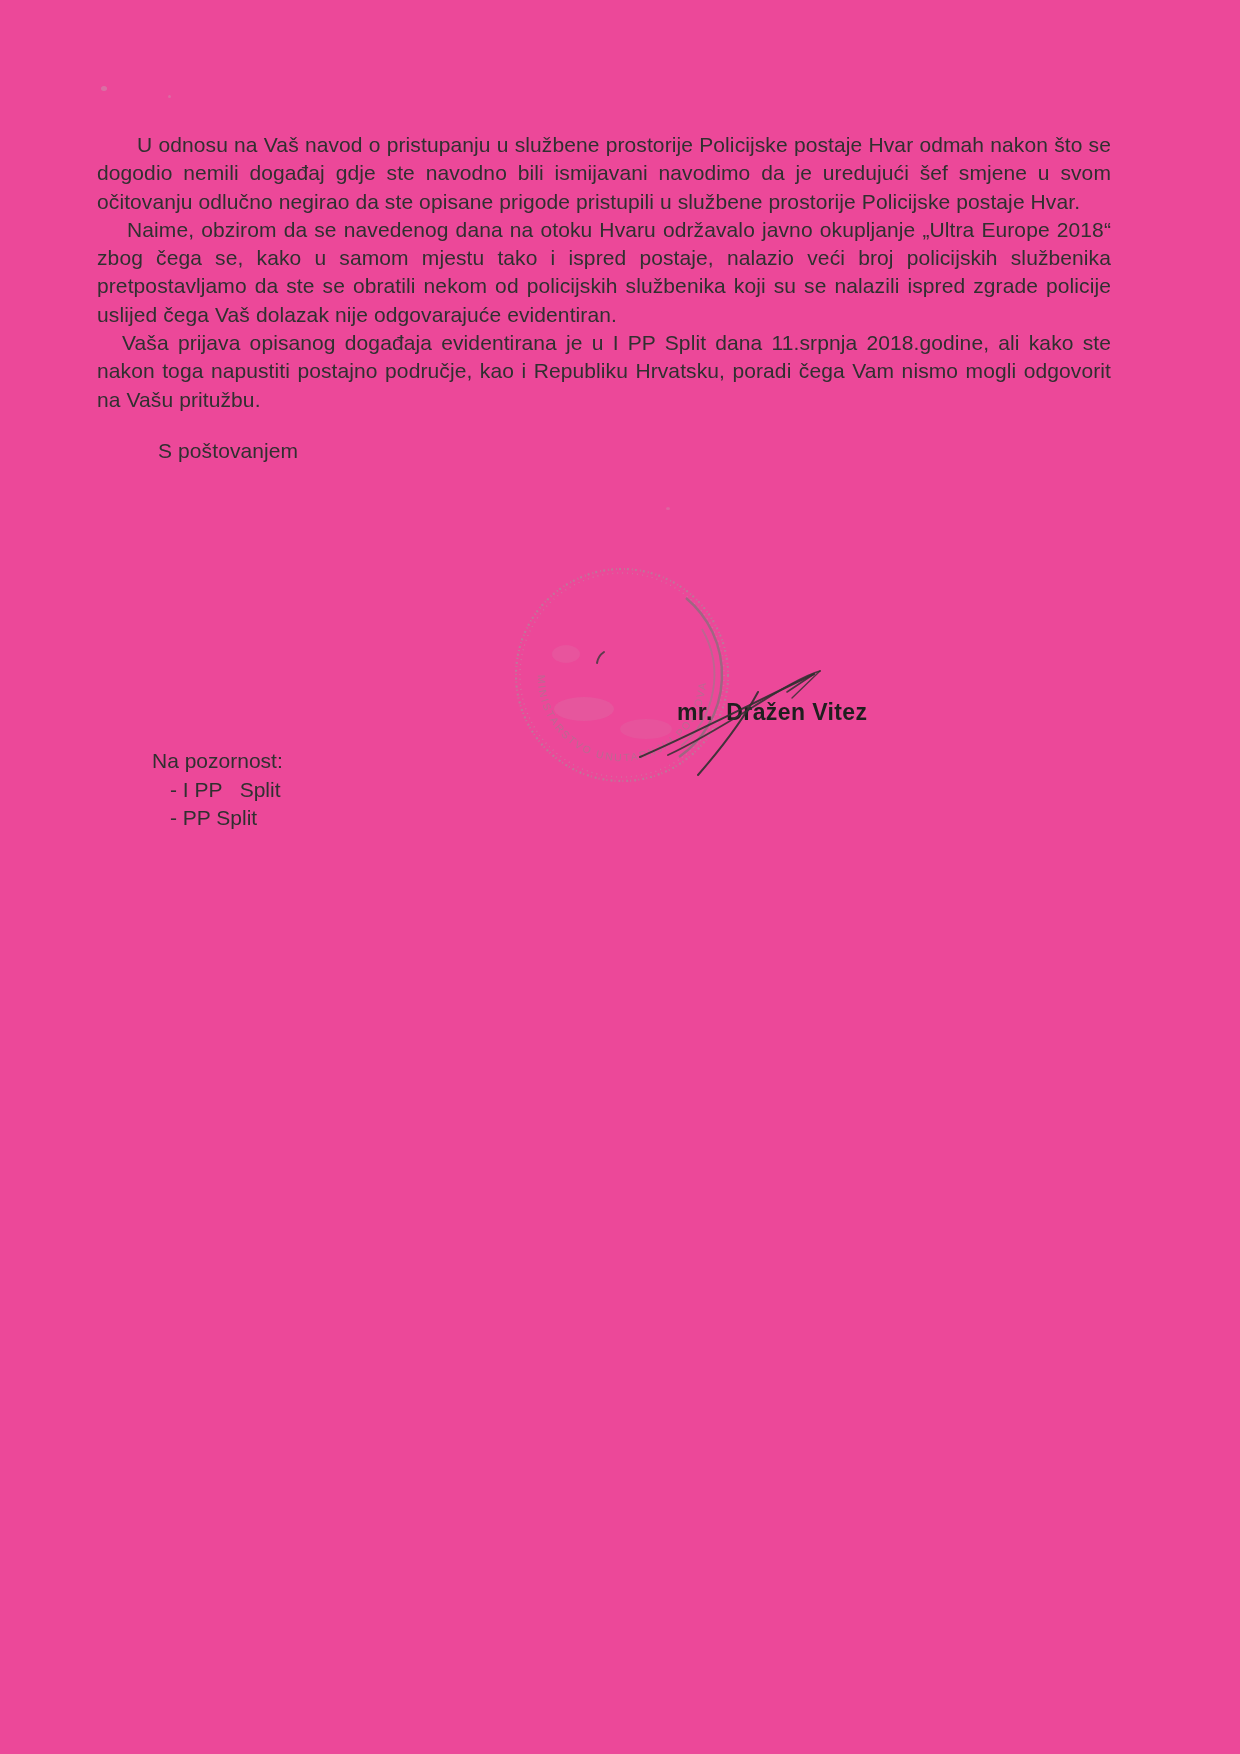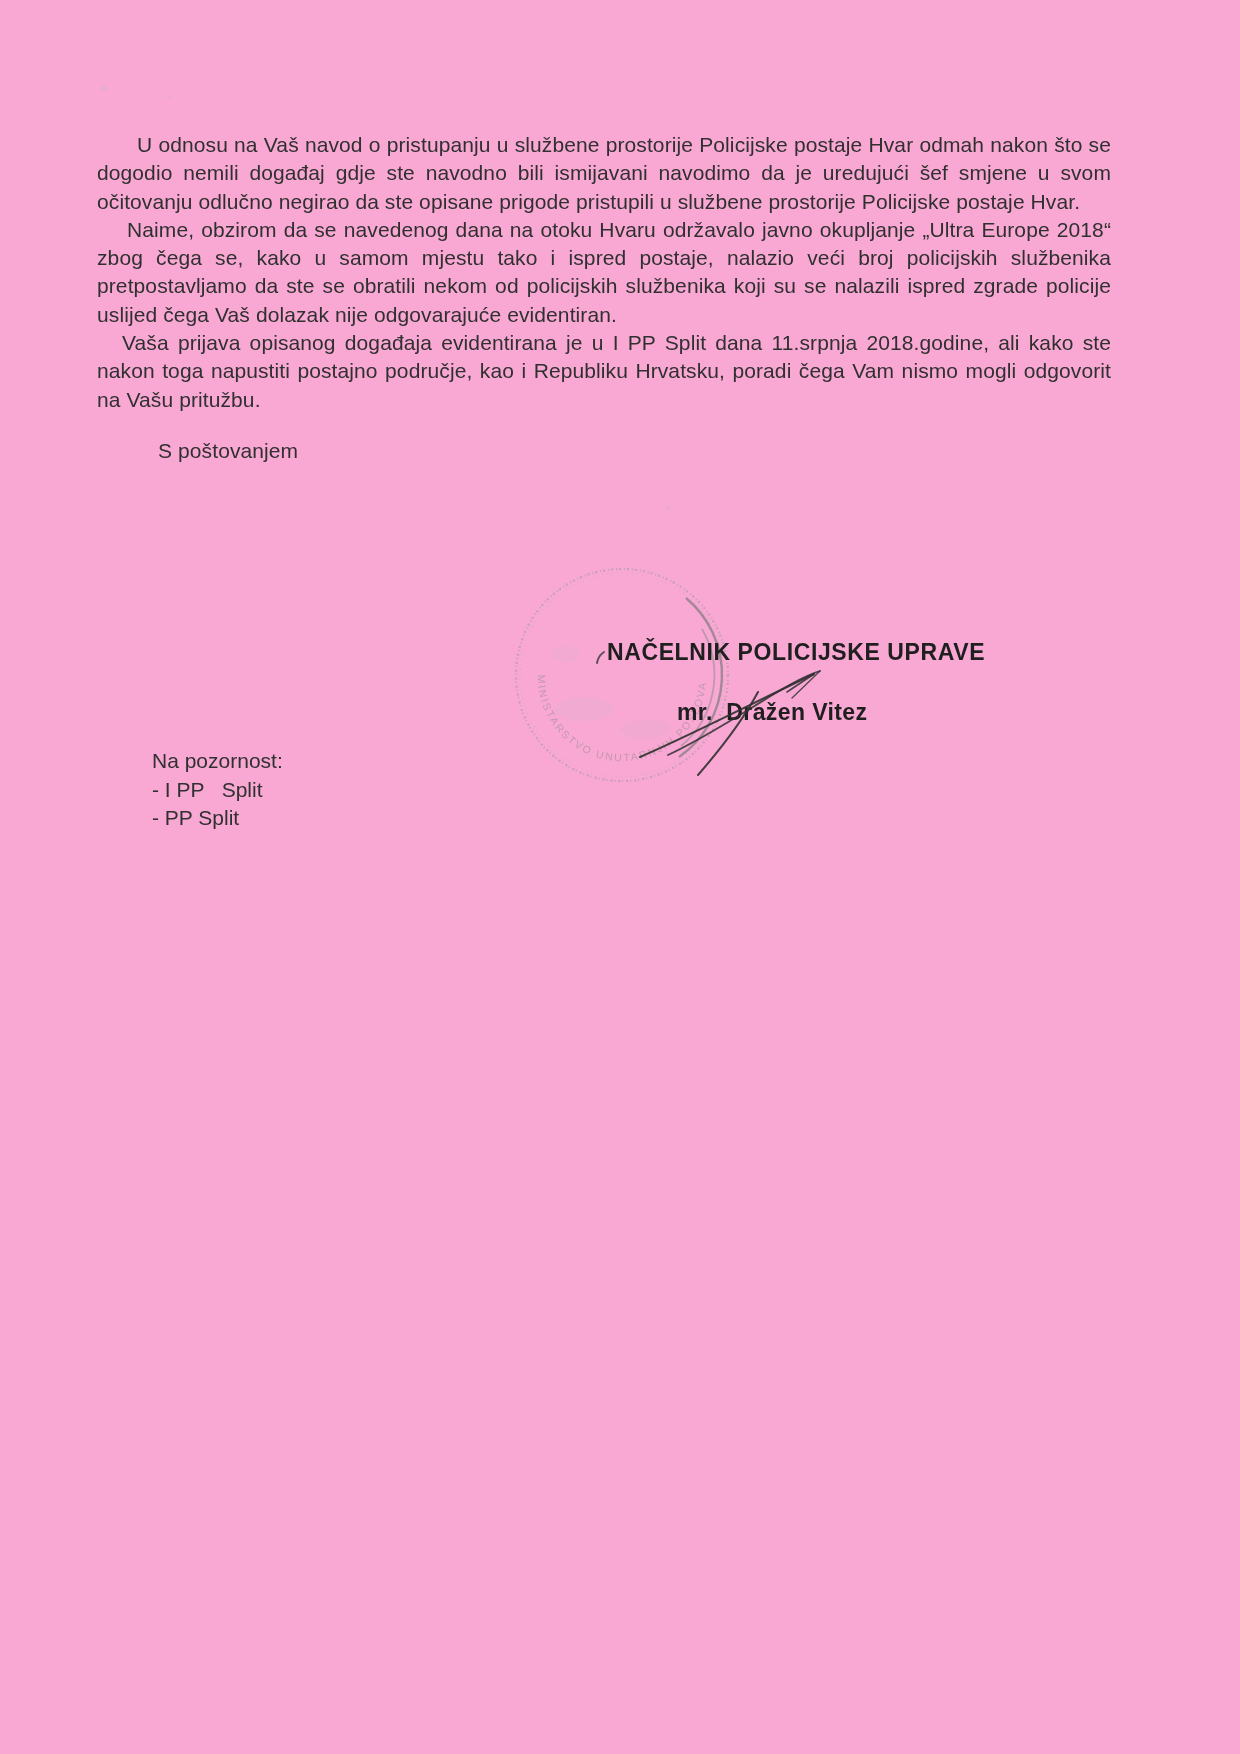--- a/index.html
+++ b/index.html
@@ -4,21 +4,21 @@
 <style>
   html,body{margin:0;padding:0;}
   body{
     width:1240px;height:1754px;
     background:#ffffff;
     font-family:"Liberation Sans", sans-serif;
     position:relative;
     overflow:hidden;
     color:#2e2e2e;
   }
-  .page{position:absolute;inset:0;background:#f9a8d4;}
+  .page{position:absolute;inset:0;background:#ec4899;}
   
   .body-text{
     position:absolute;
     left:97px;top:131px;width:1014px;
     font-size:21px;line-height:28.3px;
     text-align:justify;
     color:#303030;
     letter-spacing:0.1px;
   }
   .body-text p{margin:0;}
@@ -48,21 +48,21 @@
   }
   .sig-strokes{
     position:absolute;left:590px;top:630px;width:260px;height:160px;
     z-index:3;pointer-events:none;
   }
   
   .attention{
     position:absolute;left:152px;top:747px;
     font-size:21px;line-height:28.5px;color:#303030;
   }
-  .attention .item{white-space:pre;}
+  .attention .item{margin-left:18px;white-space:pre;}
   
   .speck{position:absolute;background:#b9b9b9;border-radius:50%;opacity:.45;}
   .speck.s1{left:101px;top:86px;width:6px;height:5px;opacity:.35;}
   .speck.s2{left:168px;top:95px;width:3px;height:3px;opacity:.3;}
   .speck.s3{left:666px;top:507px;width:4px;height:3px;opacity:.25;}
 </style>
 </head>
 <body>
 
 <div class="page">
@@ -87,21 +87,20 @@
     <path d="M 180,39 A 100,100 0 0 1 173,198" fill="none" stroke="#777777" stroke-width="2.4" opacity="0.65"></path>
     <path d="M 196,70 A 92,92 0 0 1 175,187" fill="none" stroke="#888888" stroke-width="1.8" opacity="0.5"></path>
     <ellipse cx="78" cy="150" rx="30" ry="12" fill="#bdbdbd" opacity="0.12"></ellipse>
     <ellipse cx="140" cy="170" rx="26" ry="10" fill="#bdbdbd" opacity="0.10"></ellipse>
     <ellipse cx="60" cy="95" rx="14" ry="9" fill="#c6c6c6" opacity="0.10"></ellipse>
     <text font-size="10.5" letter-spacing="2" fill="#8a8a8a" opacity="0.5">
       <textPath href="#ringPath" startOffset="4">MINISTARSTVO UNUTARNJIH POSLOVA</textPath>
     </text>
   </svg>
 
-  <div class="sig-title">NAČELNIK POLICIJSKE UPRAVE</div>
   <div class="sig-name">mr.  Dražen Vitez</div>
 
   <svg class="sig-strokes" viewBox="0 0 260 160">
     <path d="M 14,22 q -6,4 -7,11" fill="none" stroke="#3a3a3a" stroke-width="2" stroke-linecap="round" opacity="0.8"></path>
     <path d="M 50,127 C 95,108 165,72 224,44" fill="none" stroke="#303030" stroke-width="2" stroke-linecap="round" opacity="0.9"></path>
     <path d="M 78,125 C 140,96 198,50 230,41" fill="none" stroke="#303030" stroke-width="1.8" stroke-linecap="round" opacity="0.85"></path>
     <path d="M 224,44 L 197,62" fill="none" stroke="#303030" stroke-width="1.6" stroke-linecap="round" opacity="0.85"></path>
     <path d="M 230,41 L 202,68" fill="none" stroke="#303030" stroke-width="1.4" stroke-linecap="round" opacity="0.8"></path>
     <path d="M 168,62 C 152,92 128,122 108,145" fill="none" stroke="#303030" stroke-width="2" stroke-linecap="round" opacity="0.9"></path>
   </svg>

